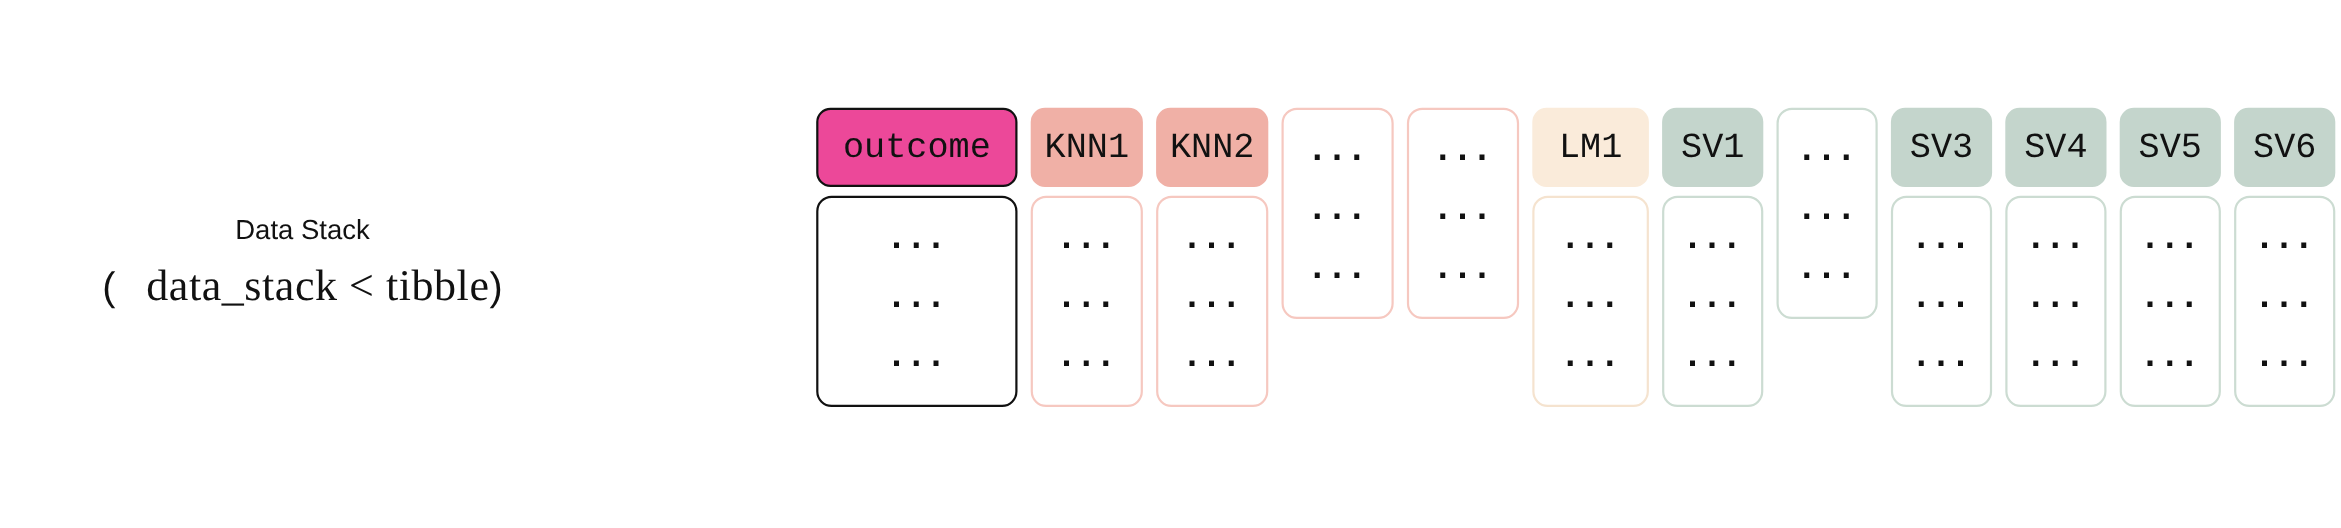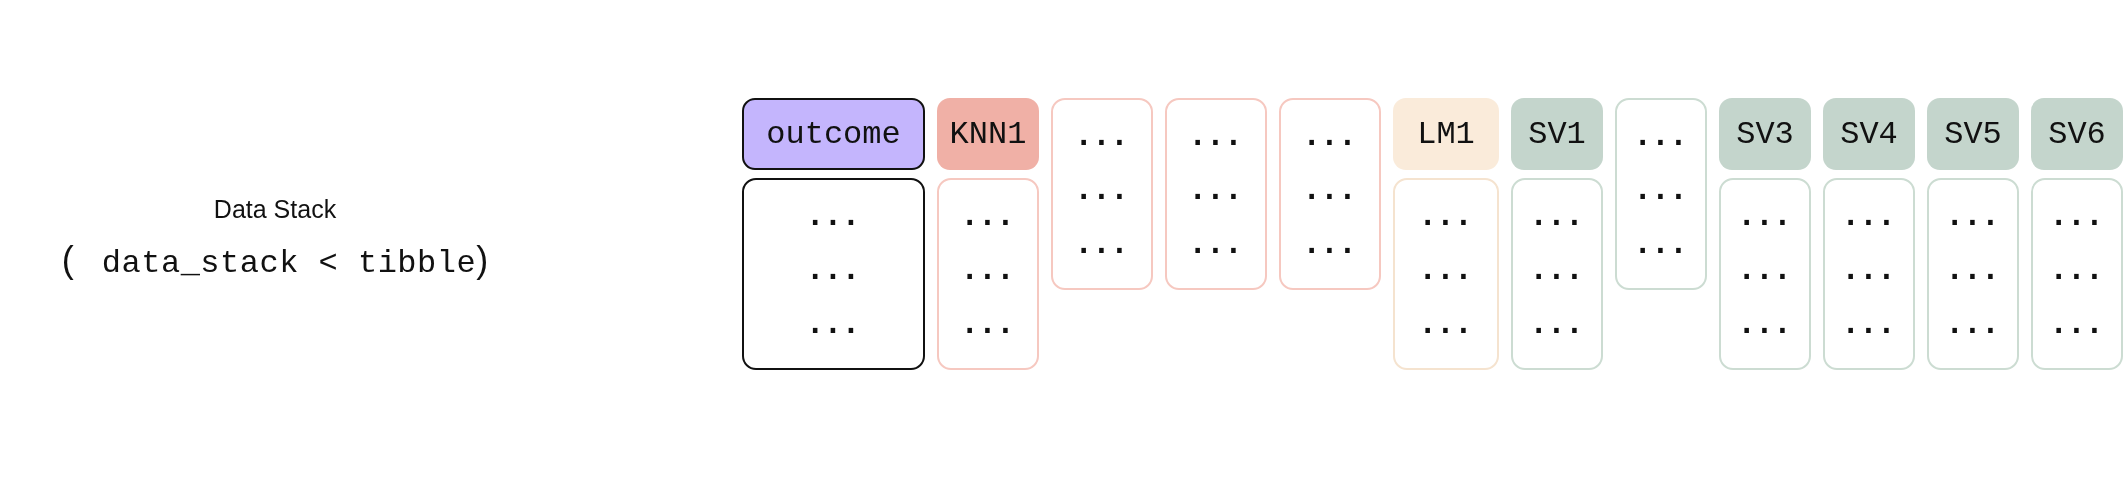--- a/index.html
+++ b/index.html
@@ -44,22 +44,22 @@
     font-size: 36px;
     line-height: 44px;
     white-space: nowrap;
   }
   .label-code-line .paren {
     font-family: "Liberation Sans", sans-serif;
     font-size: 36px;
     font-weight: 300;
   }
   .label-code-line .code {
-    font-family: Liberation Mono, monospace;
-    font-size: 32px;
+    font-family: Liberation Serif, serif;
+    font-size: 40px;
     letter-spacing: 0.5px;
     margin-left: 28px;
   }
 
   
   .stack-table {
     position: absolute;
     left: 742px;
     top: 98px;
     display: flex;
@@ -80,21 +80,21 @@
     height: 72px;
     border-radius: 13px;
     display: flex;
     align-items: center;
     justify-content: center;
     font-family: "Liberation Mono", "DejaVu Sans Mono", monospace;
     font-size: 32px;
     color: var(--text);
     white-space: nowrap;
   }
-  .type-outcome .header { background: #c4b5fd; border: 2px solid var(--outcome-border); }
+  .type-outcome .header { background: #ec4899; border: 2px solid var(--outcome-border); }
   .type-knn     .header { background: var(--knn-fill); }
   .type-lm      .header { background: var(--lm-fill); }
   .type-sv      .header { background: var(--sv-fill); }
 
   .body {
     height: 192px;
     border-radius: 14px;
     background: #ffffff;
     display: flex;
     flex-direction: column;
@@ -141,20 +141,21 @@
       </div>
       <div class="column type-knn">
         <div class="header">KNN1</div>
         <div class="body">
           <div class="dots">...</div>
           <div class="dots">...</div>
           <div class="dots">...</div>
         </div>
       </div>
       <div class="column type-knn">
+        <div class="header">KNN2</div>
         <div class="body">
           <div class="dots">...</div>
           <div class="dots">...</div>
           <div class="dots">...</div>
         </div>
       </div>
       <div class="column type-knn">
         <div class="body">
           <div class="dots">...</div>
           <div class="dots">...</div>

